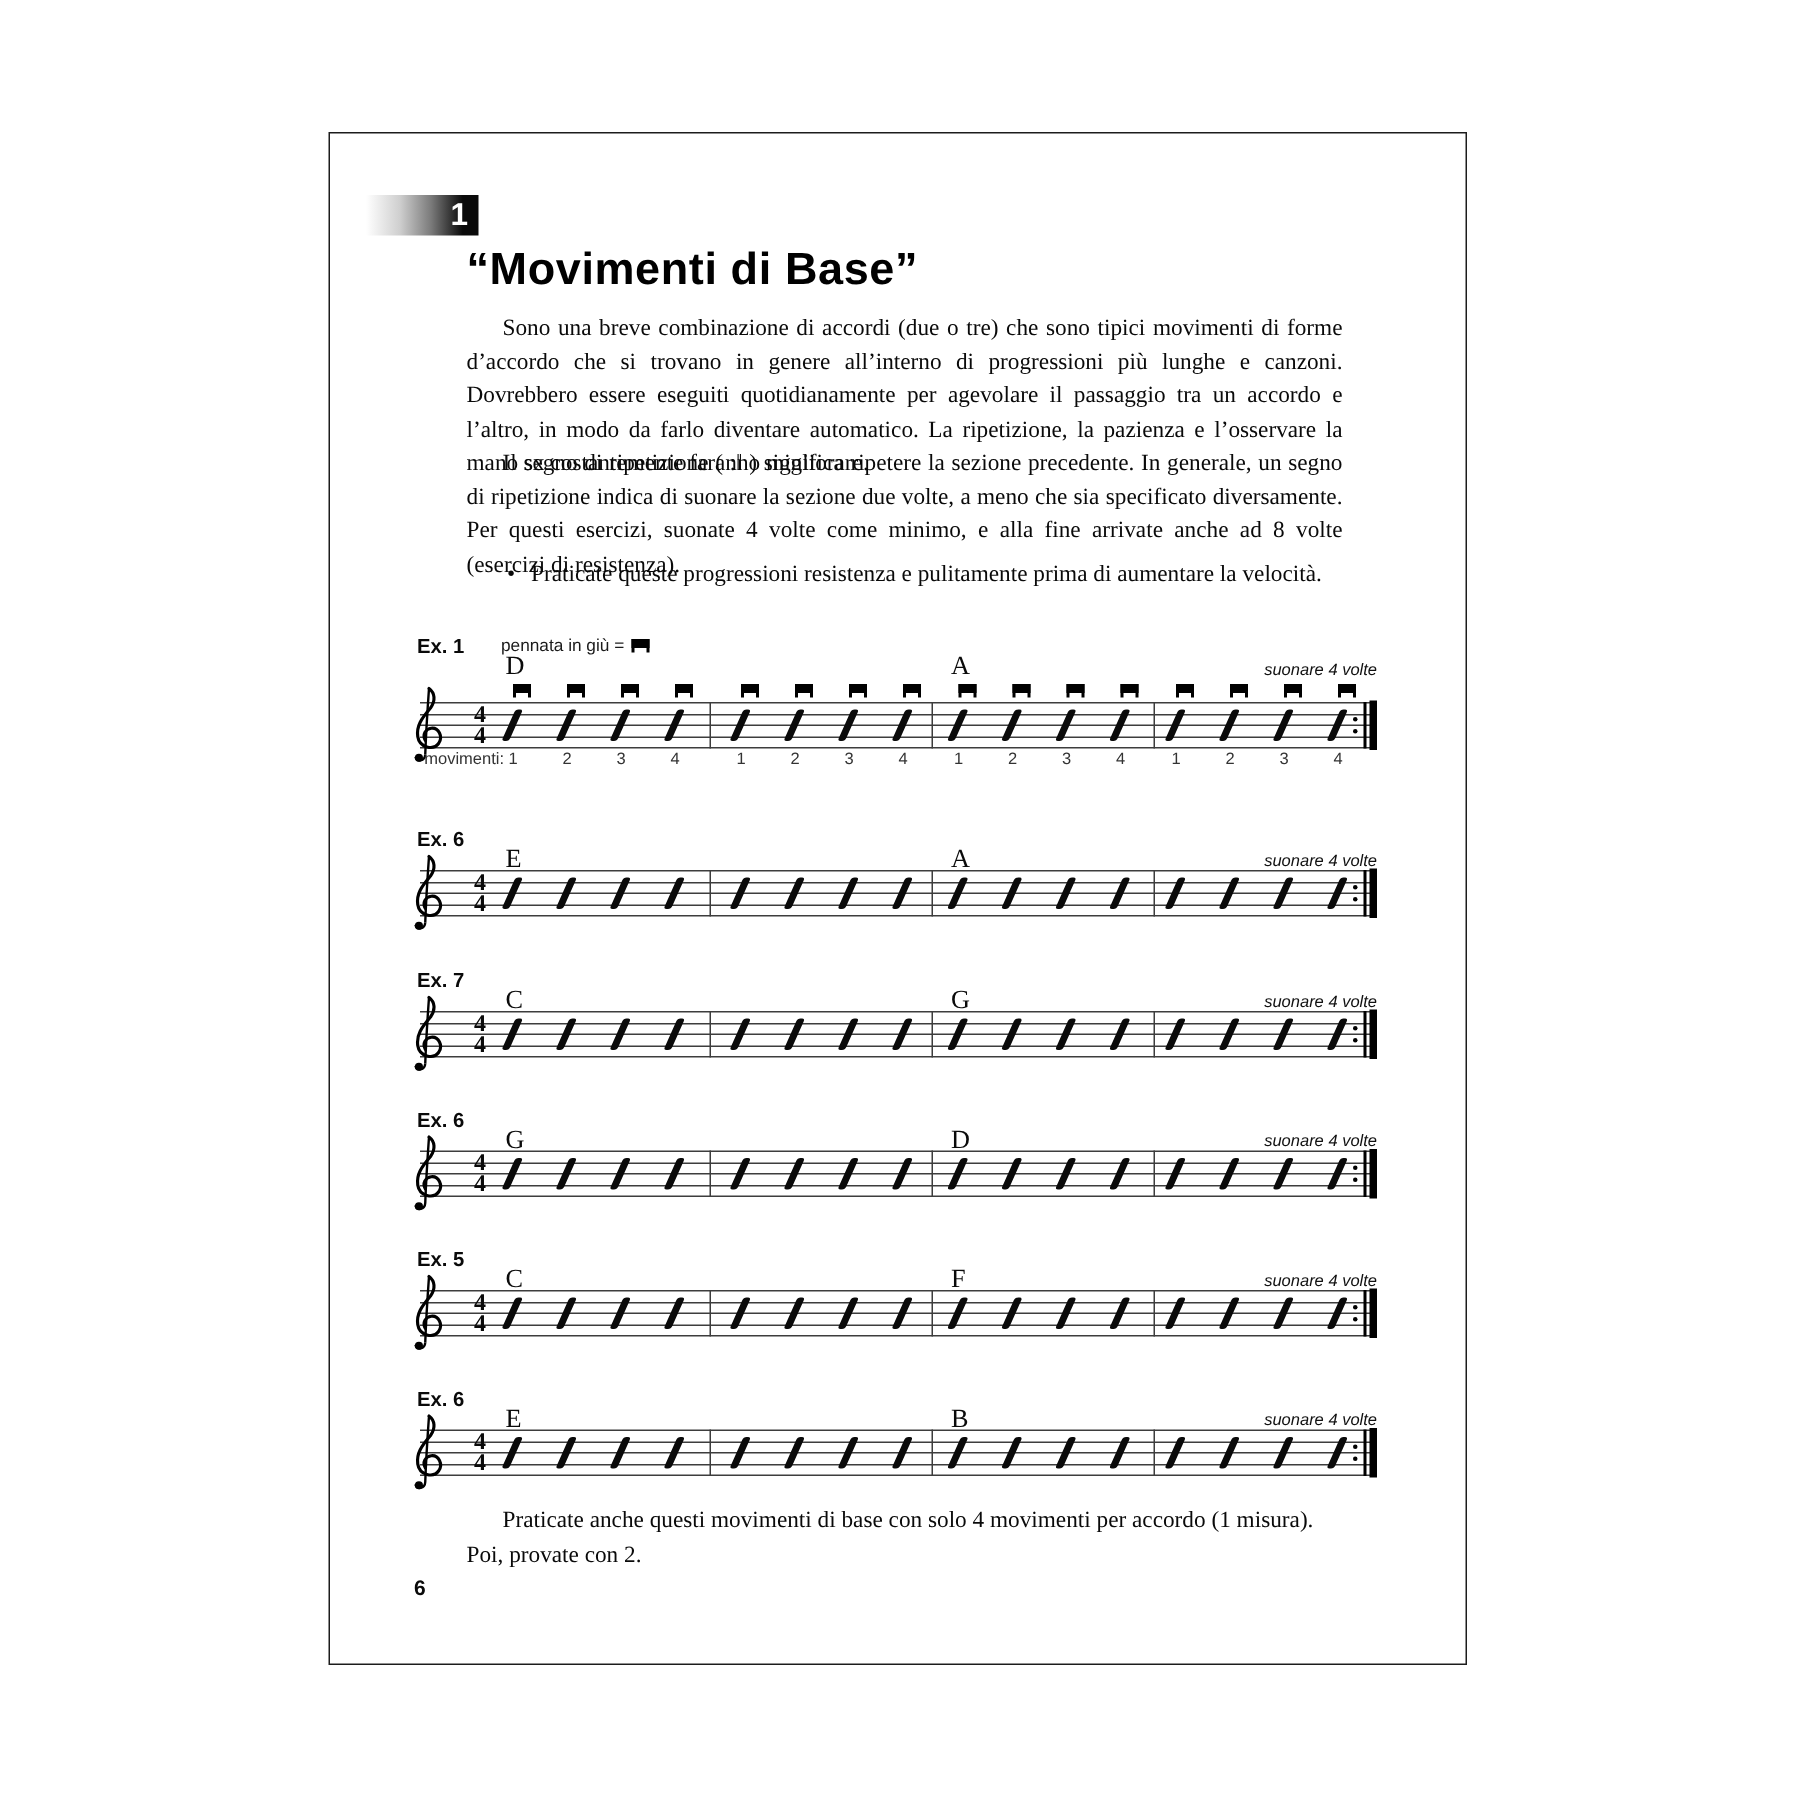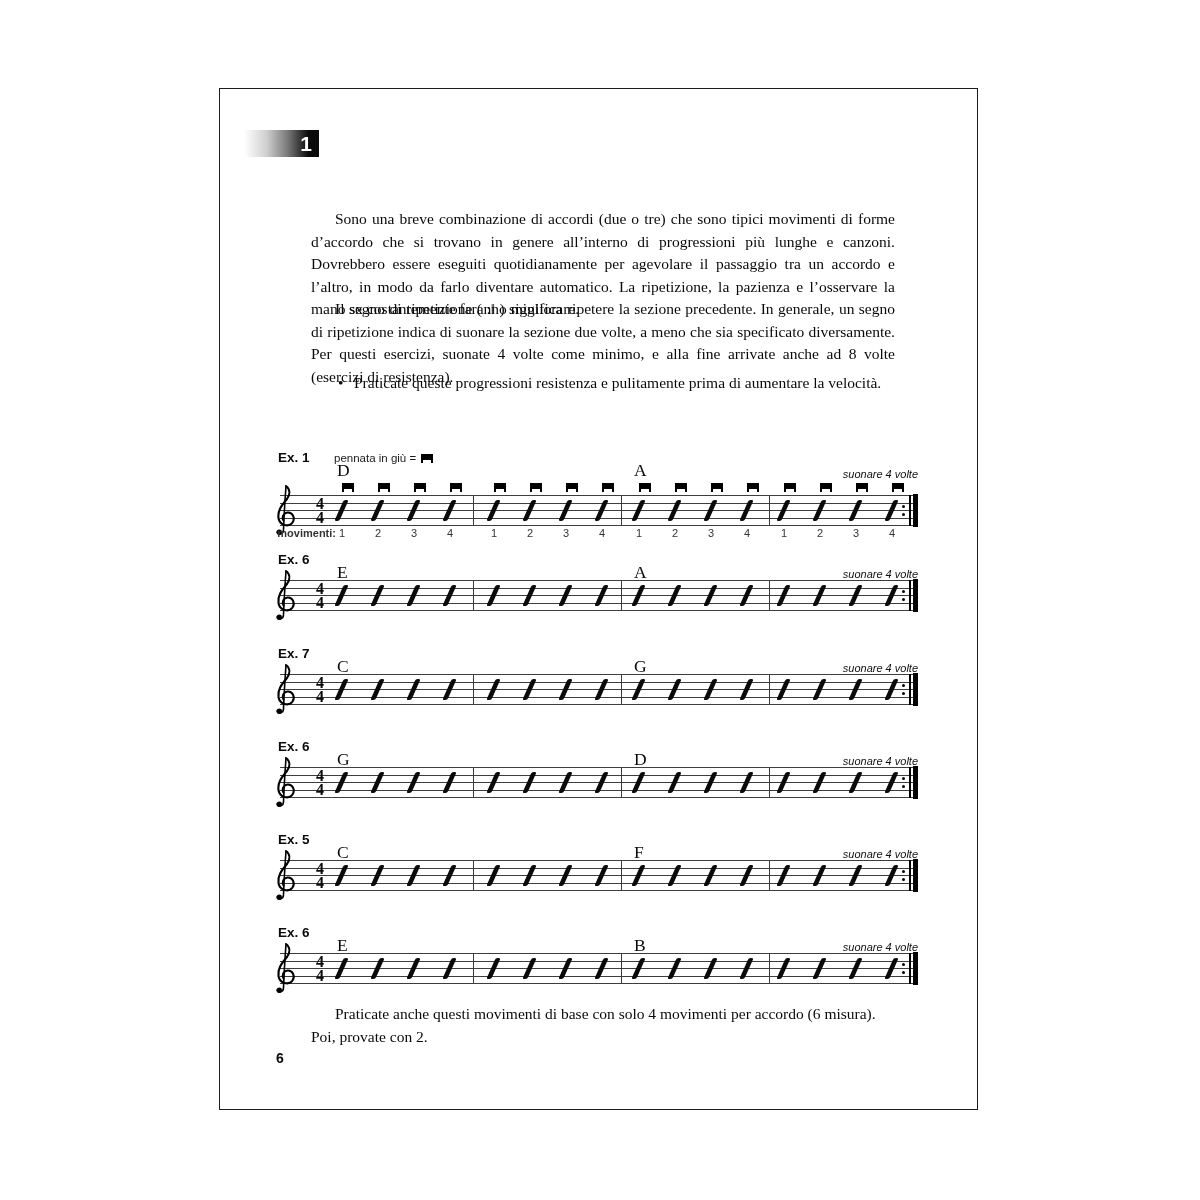--- a/index.html
+++ b/index.html
@@ -62,30 +62,31 @@
 </head>
 <body>
 
 <div class="canvas">
   <div class="page">
 
     <div class="chapter-badge">
       <span class="chapter-num">1</span>
     </div>
 
+    <h1 class="title">“Movimenti di Base”</h1>
 
     <p class="para p1">Sono una breve combinazione di accordi (due o tre) che sono tipici movimenti di forme d’accordo che si trovano in genere all’interno di progressioni più lunghe e canzoni. Dovrebbero essere eseguiti quotidianamente per agevolare il passaggio tra un accordo e l’altro, in modo da farlo diventare automatico. La ripetizione, la pazienza e l’osservare la mano sx costantemente faranno migliorare.</p>
     <p class="para p2">Il segno di ripetizione ( :‖ ) significa ripetere la sezione precedente. In generale, un segno di ripetizione indica di suonare la sezione due volte, a meno che sia specificato diversamente. Per questi esercizi, suonate 4 volte come minimo, e alla fine arrivate anche ad 8 volte (esercizi di resistenza).</p>
 
     <ul class="bullets">
       <li><span class="dot">•</span><span>Praticate queste progressioni resistenza e pulitamente prima di aumentare la velocità.</span></li>
     </ul>
 
     <div id="exercises">
-        <div class="exercise" style="top: 361px; height: 95px;">
+        <div class="exercise" style="top: 334px; height: 95px;">
           <div class="ex-label">Ex. 1</div>
           <div class="legend" style="top: 2px;"><span>pennata in giù =</span><span class="ds"></span></div>
           <div class="chord" style="left: 117px; top: 11px;">D</div>
           <div class="chord" style="left: 414px; top: 11px;">A</div>
           <div class="play-note" style="top: 18px;">suonare 4 volte</div>
           <span class="ds ds-abs" style="left: 122px; top: 33px;"></span>
           <span class="ds ds-abs" style="left: 158px; top: 33px;"></span>
           <span class="ds ds-abs" style="left: 194px; top: 33px;"></span>
           <span class="ds ds-abs" style="left: 230px; top: 33px;"></span>
           <span class="ds ds-abs" style="left: 274px; top: 33px;"></span>
@@ -131,21 +132,21 @@
             <div class="slash" style="left: 537px; top: 5px;"></div>
             <div class="slash" style="left: 573px; top: 5px;"></div>
             <div class="slash" style="left: 609px; top: 5px;"></div>
           </div>
           <div class="clef" style="left: 52px; top: 33px;"><svg width="26" height="58" viewBox="0 0 26 58">
               <path d="M14 3 C18 6 18.5 11 15 16 C9 23 5.5 28 6.5 35 C7.6 42.5 17 44.5 20.5 39.5 C23.5 35 20.5 29 15.5 29.5 C11.5 30 9.5 34 11.5 37.5" fill="none" stroke="#000" stroke-width="2.1" stroke-linecap="round"></path>
               <path d="M14 3 C13 17 12 33 11.5 47" fill="none" stroke="#000" stroke-width="1.6"></path>
               <path d="M11.5 47 C11.3 51.5 5.5 52.5 5 48.5" fill="none" stroke="#000" stroke-width="1.6"></path>
               <circle cx="7.3" cy="49.2" r="2.7" fill="#000"></circle>
             </svg></div>
-          <div class="counts-label" style="top: 77px; font-weight: bold;">movimenti:</div>
+          <div class="counts-label" style="top: 77px;">movimenti:</div>
           <div class="count" style="left: 115px; top: 77px;">1</div>
           <div class="count" style="left: 151px; top: 77px;">2</div>
           <div class="count" style="left: 187px; top: 77px;">3</div>
           <div class="count" style="left: 223px; top: 77px;">4</div>
           <div class="count" style="left: 267px; top: 77px;">1</div>
           <div class="count" style="left: 303px; top: 77px;">2</div>
           <div class="count" style="left: 339px; top: 77px;">3</div>
           <div class="count" style="left: 375px; top: 77px;">4</div>
           <div class="count" style="left: 412px; top: 77px;">1</div>
           <div class="count" style="left: 448px; top: 77px;">2</div>
@@ -372,18 +373,18 @@
           <div class="clef" style="left: 52px; top: 16px;"><svg width="26" height="58" viewBox="0 0 26 58">
               <path d="M14 3 C18 6 18.5 11 15 16 C9 23 5.5 28 6.5 35 C7.6 42.5 17 44.5 20.5 39.5 C23.5 35 20.5 29 15.5 29.5 C11.5 30 9.5 34 11.5 37.5" fill="none" stroke="#000" stroke-width="2.1" stroke-linecap="round"></path>
               <path d="M14 3 C13 17 12 33 11.5 47" fill="none" stroke="#000" stroke-width="1.6"></path>
               <path d="M11.5 47 C11.3 51.5 5.5 52.5 5 48.5" fill="none" stroke="#000" stroke-width="1.6"></path>
               <circle cx="7.3" cy="49.2" r="2.7" fill="#000"></circle>
             </svg></div>
         </div>
       </div>
 
     <p class="closing">
-      <span class="cl1">Praticate anche questi movimenti di base con solo 4 movimenti per accordo (6 misura). Poi, provate con 2.</span>
+      <span class="cl1">Praticate anche questi movimenti di base con solo 4 movimenti per accordo (1 misura). Poi, provate con 2.</span>
     </p>
 
     <div class="pagenum">6</div>
   </div>
 </div>
 
 </body></html>

